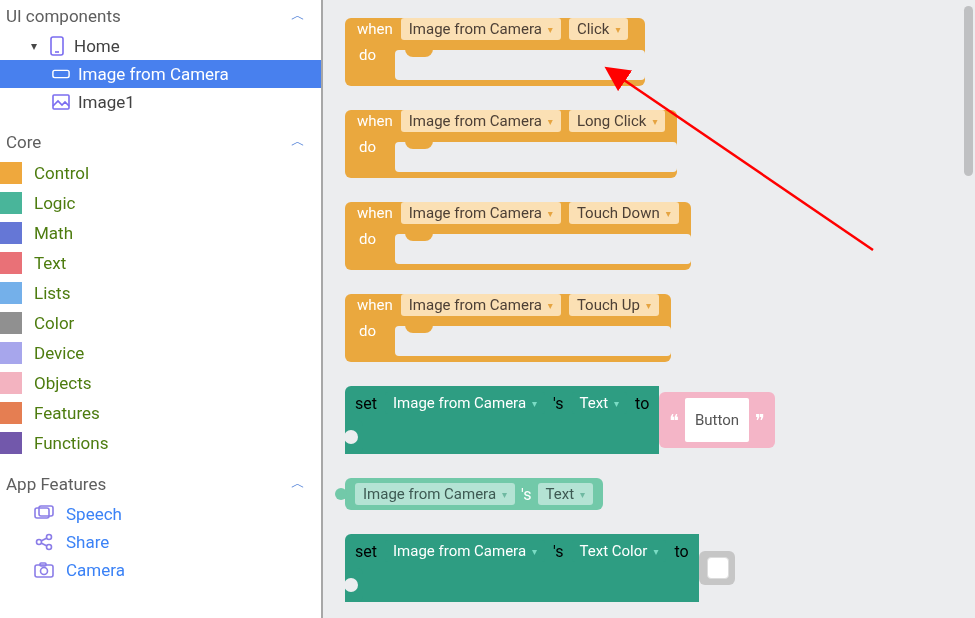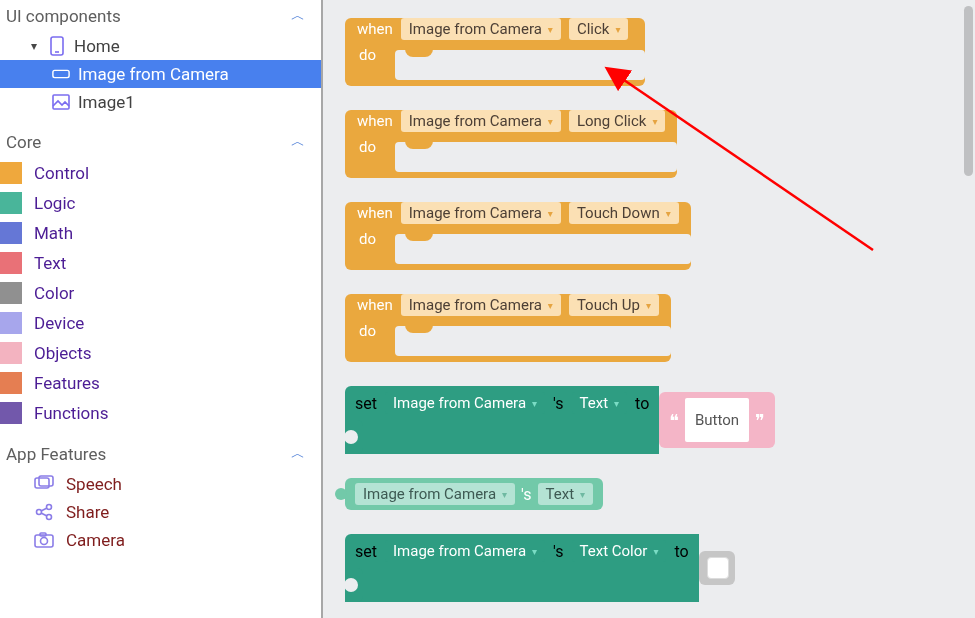--- a/index.html
+++ b/index.html
@@ -48,31 +48,31 @@
     .tree-row.selected .ico-stroke { stroke: #fff; }
 
     .core-item {
       display: flex;
       align-items: center;
       gap: 12px;
       padding: 4px 6px 4px 0;
       cursor: pointer;
     }
     .swatch { width: 22px; height: 22px; }
-    .core-item span { color: #4c1d95; }
+    .core-item span { color: #4d7c0f; }
 
     .feat-item {
       display: flex;
       align-items: center;
       gap: 12px;
       padding: 4px 6px 4px 34px;
       cursor: pointer;
     }
     .feat-item .fi { color: #8b7de8; width: 20px; display: inline-flex; align-items: center; justify-content: center; }
-    .feat-item span { color: #7f1d1d; }
+    .feat-item span { color: #3b82f6; }
 
     
     .canvas {
       flex: 1;
       background: #ecedef;
       position: relative;
       height: 100%;
       overflow: hidden;
     }
     .canvas-inner {
@@ -274,20 +274,24 @@
         <span class="swatch" style="background:#49b59a"></span>
         <span>Logic</span>
       </div>
       <div class="core-item">
         <span class="swatch" style="background:#6577d6"></span>
         <span>Math</span>
       </div>
       <div class="core-item">
         <span class="swatch" style="background:#e97177"></span>
         <span>Text</span>
+      </div>
+      <div class="core-item">
+        <span class="swatch" style="background:#74b0ea"></span>
+        <span>Lists</span>
       </div>
       <div class="core-item">
         <span class="swatch" style="background:#909090"></span>
         <span>Color</span>
       </div>
       <div class="core-item">
         <span class="swatch" style="background:#a7a6ec"></span>
         <span>Device</span>
       </div>
       <div class="core-item">

